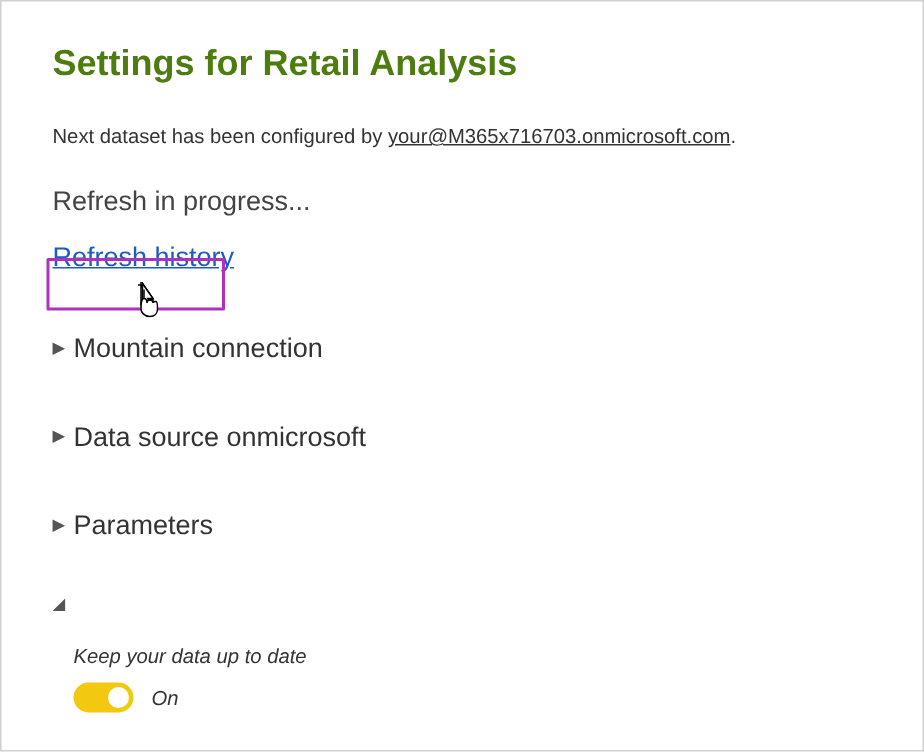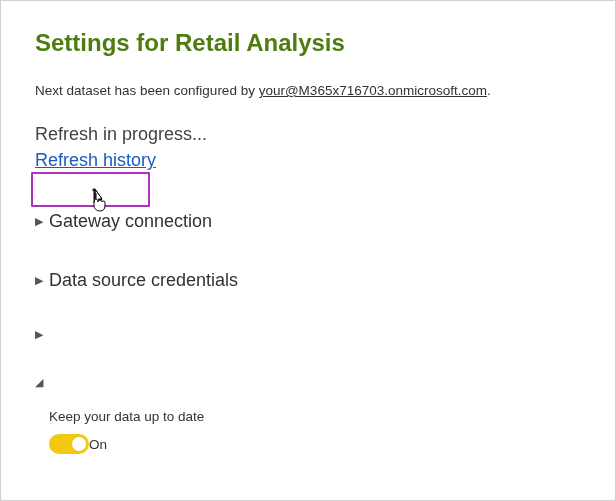--- a/index.html
+++ b/index.html
@@ -35,21 +35,21 @@
       font-size: 18px;
       color: #444;
       line-height: 1.4;
     }
     .status-line { display: block; }
     .refresh-history {
       color: #1a5cbf;
       text-decoration: underline;
       cursor: pointer;
       display: inline-block;
-      margin-top: 1px;
+      margin-top: 12px;
     }
     .highlight-box {
       position: absolute;
       border: 2.5px solid #b030c0;
       pointer-events: none;
       border-radius: 1px;
       left: 30px;
       top: 171px;
       width: 119px;
       height: 35px;
@@ -79,30 +79,31 @@
       display: inline-block;
       line-height: 1;
     }
     .section-title {
       font-size: 18px;
       font-weight: 400;
       color: #333;
     }
     .sub-content {
       padding-left: 14px;
+      font-style: italic;
     }
     .sub-label {
       font-size: 13.5px;
       color: #333;
       margin-bottom: 10px;
     }
     .toggle-row {
       display: flex;
       align-items: center;
-      gap: 0;
+      gap: 12px;
     }
     .toggle {
       width: 40px;
       height: 20px;
       border-radius: 10px;
       position: relative;
       cursor: pointer;
     }
     .toggle.on {
       background: #f2c811;
@@ -132,30 +133,31 @@
 
   <div class="status-block">
     <span class="status-line">Refresh in progress...</span>
     <a class="refresh-history">Refresh history</a>
   </div>
 
   <div class="sections">
 
     <div class="section-header">
       <span class="caret">▶</span>
-      <span class="section-title">Gateway connection</span>
+      <span class="section-title">Mountain connection</span>
     </div>
 
     <div class="section-header">
       <span class="caret">▶</span>
-      <span class="section-title">Data source credentials</span>
+      <span class="section-title">Data source onmicrosoft</span>
     </div>
 
     <div class="section-header">
       <span class="caret">▶</span>
+      <span class="section-title">Parameters</span>
     </div>
 
     <div class="section-header last">
       <span class="caret" style="transform: translateY(-1px);">◢</span>
     </div>
 
     <div class="sub-content">
       <div class="sub-label">Keep your data up to date</div>
       <div class="toggle-row">
         <div class="toggle on">

